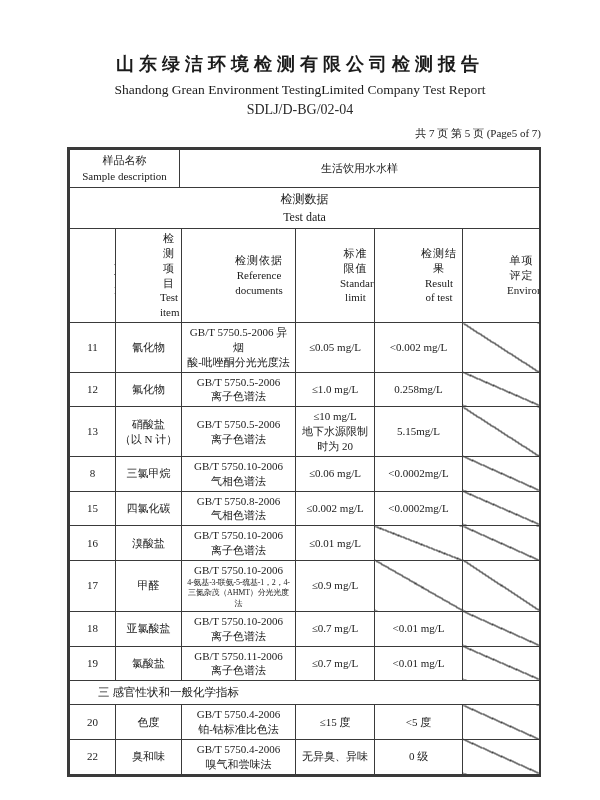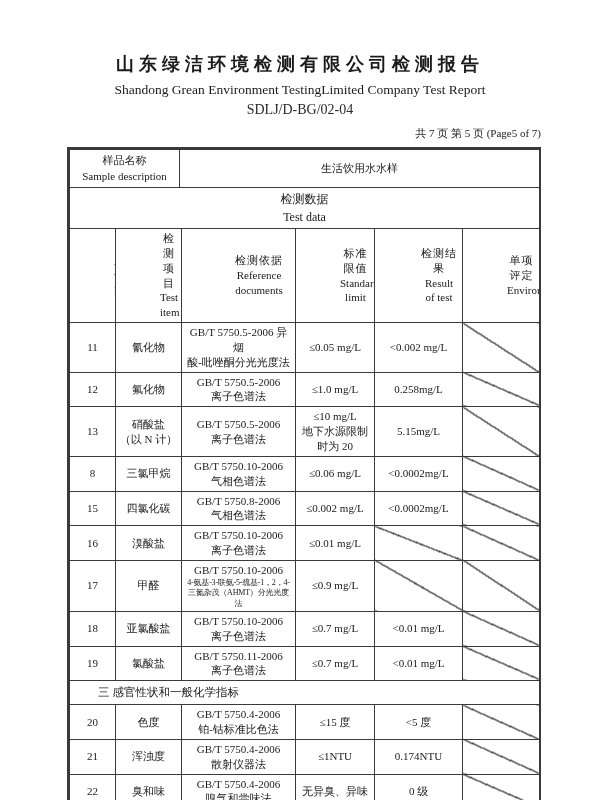--- a/index.html
+++ b/index.html
@@ -198,29 +198,20 @@
 
     <tr style="height:28px">
       <td>20</td>
       <td>色度</td>
       <td><div>GB/T 5750.4-2006
 铂-钴标准比色法</div></td>
       <td>≤15 度</td>
       <td>&lt;5 度</td>
       <td class="slash"></td>
     </tr>
-    <tr style="height:28px">
-      <td>21</td>
-      <td>浑浊度</td>
-      <td><div>GB/T 5750.4-2006
-散射仪器法</div></td>
-      <td>≤1NTU</td>
-      <td>0.174NTU</td>
-      <td class="slash"></td>
-    </tr>
     <tr style="height:26px">
       <td>22</td>
       <td>臭和味</td>
       <td><div>GB/T 5750.4-2006
 嗅气和尝味法</div></td>
       <td>无异臭、异味</td>
       <td>0 级</td>
       <td class="slash"></td>
     </tr>
   </tbody>

